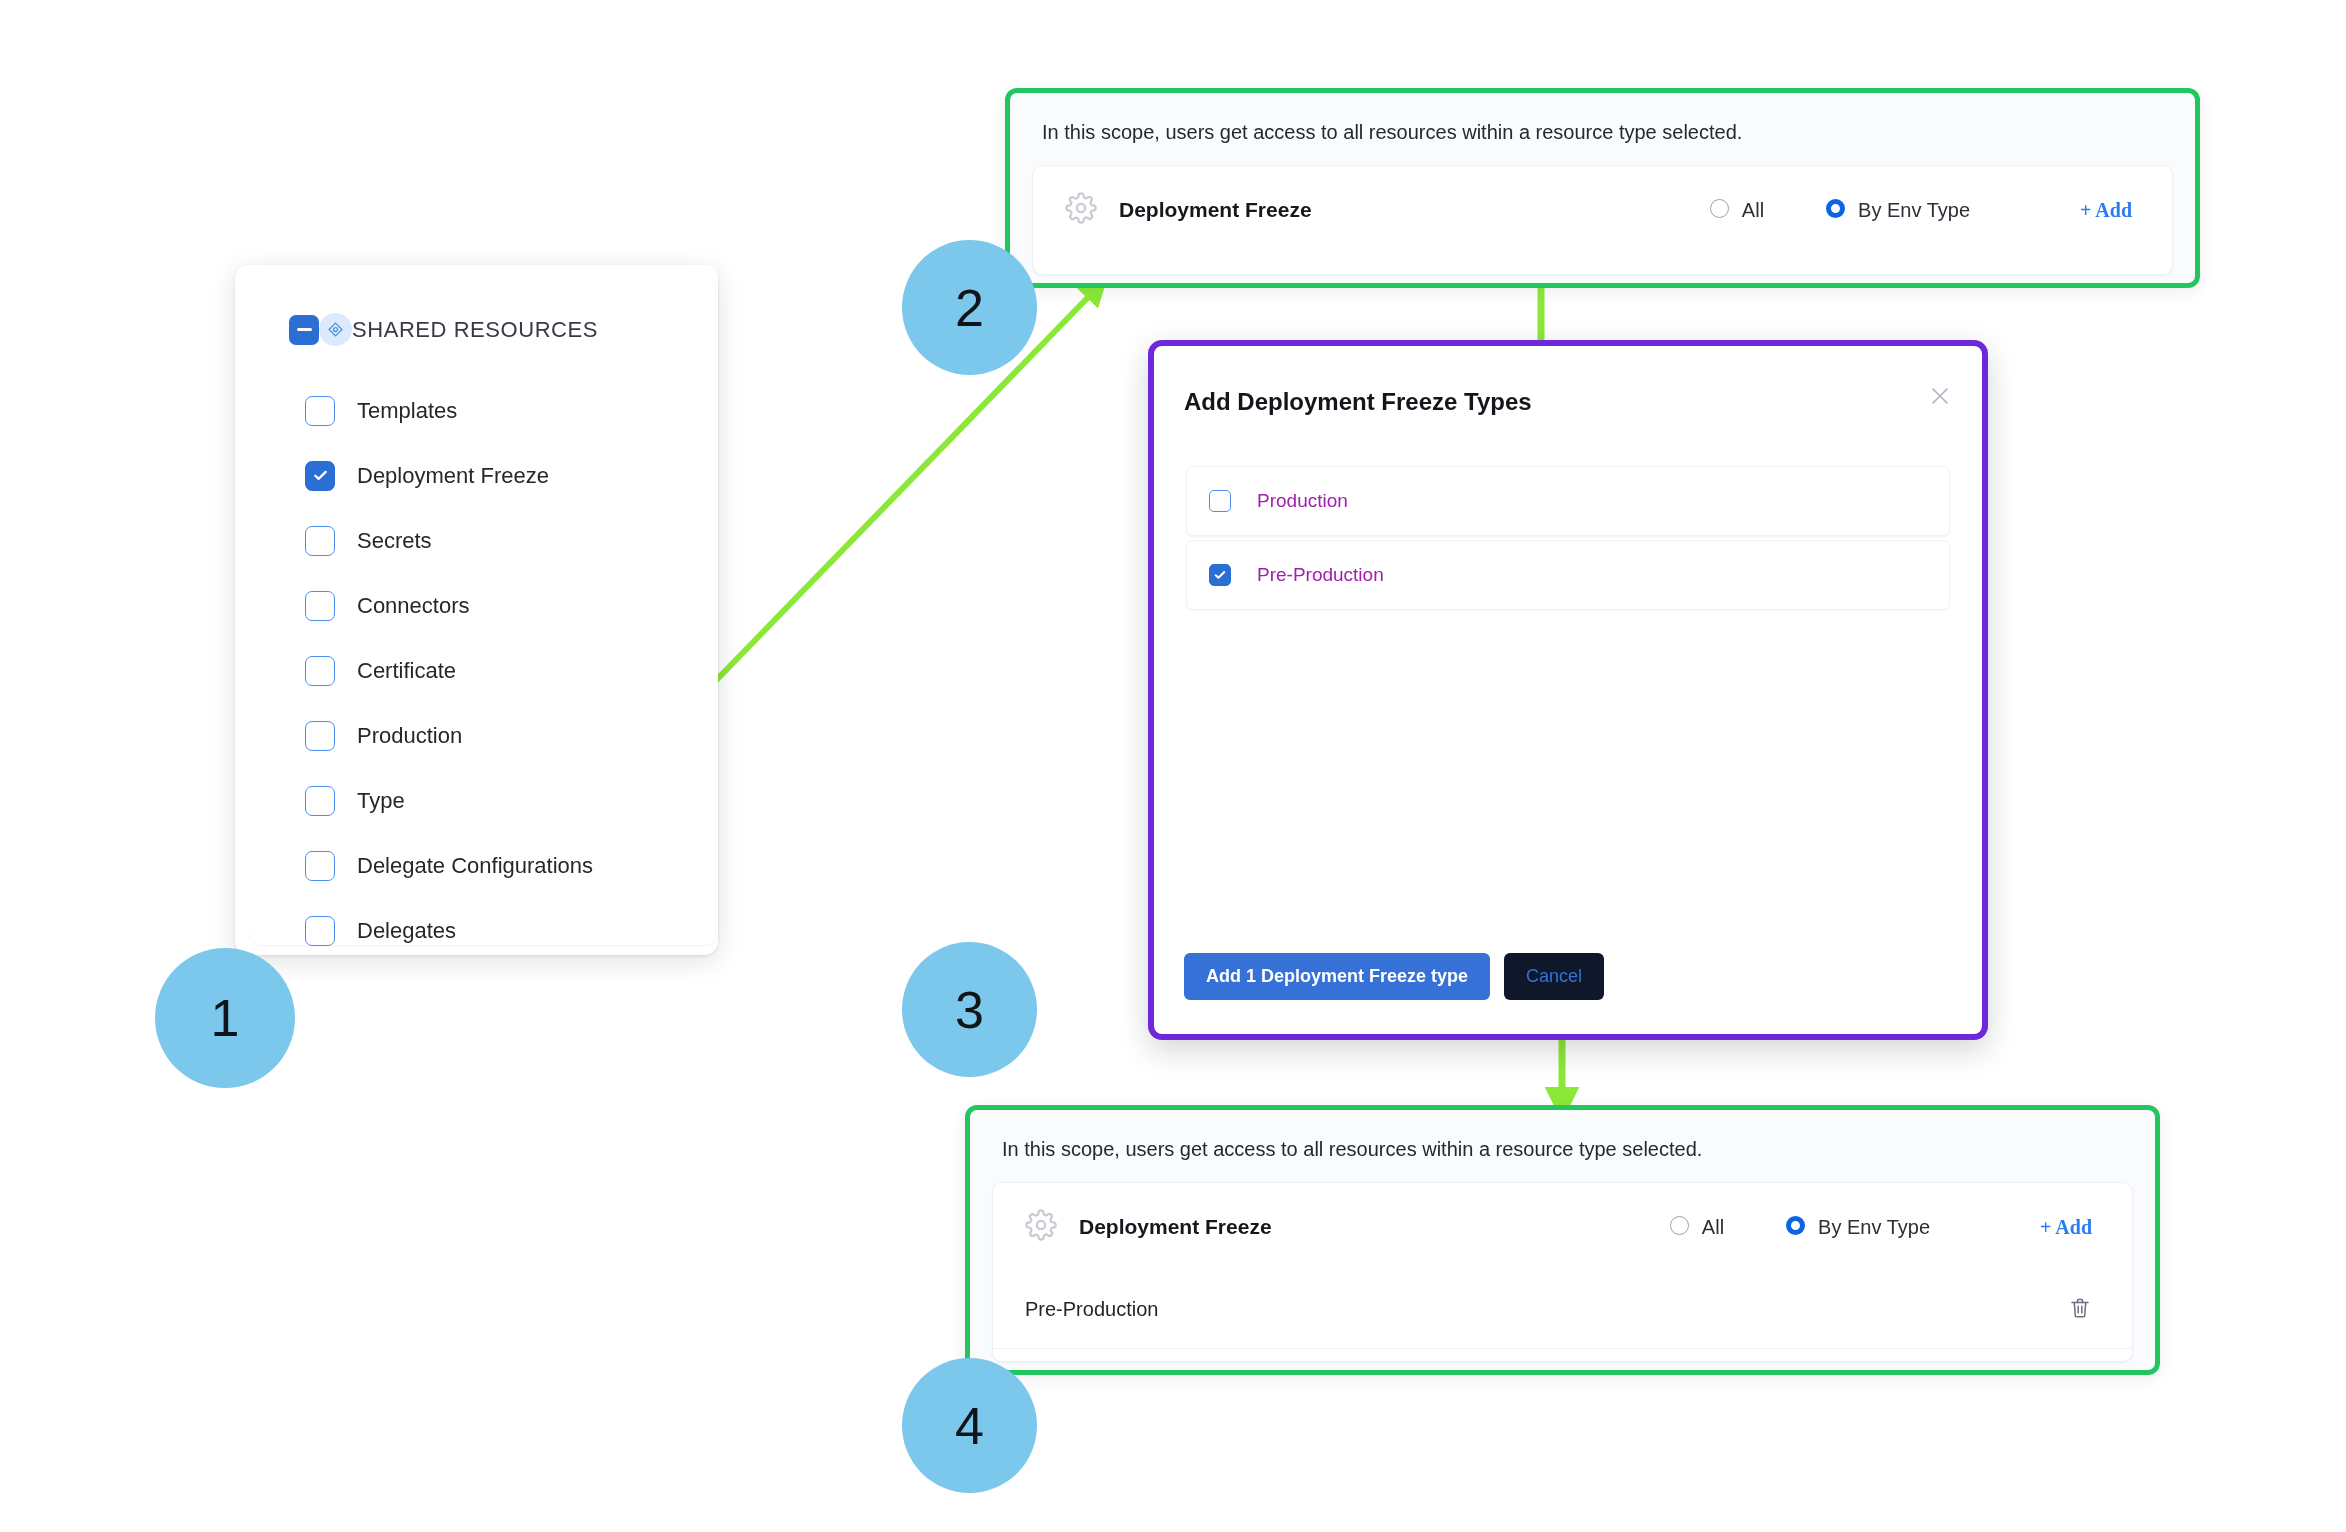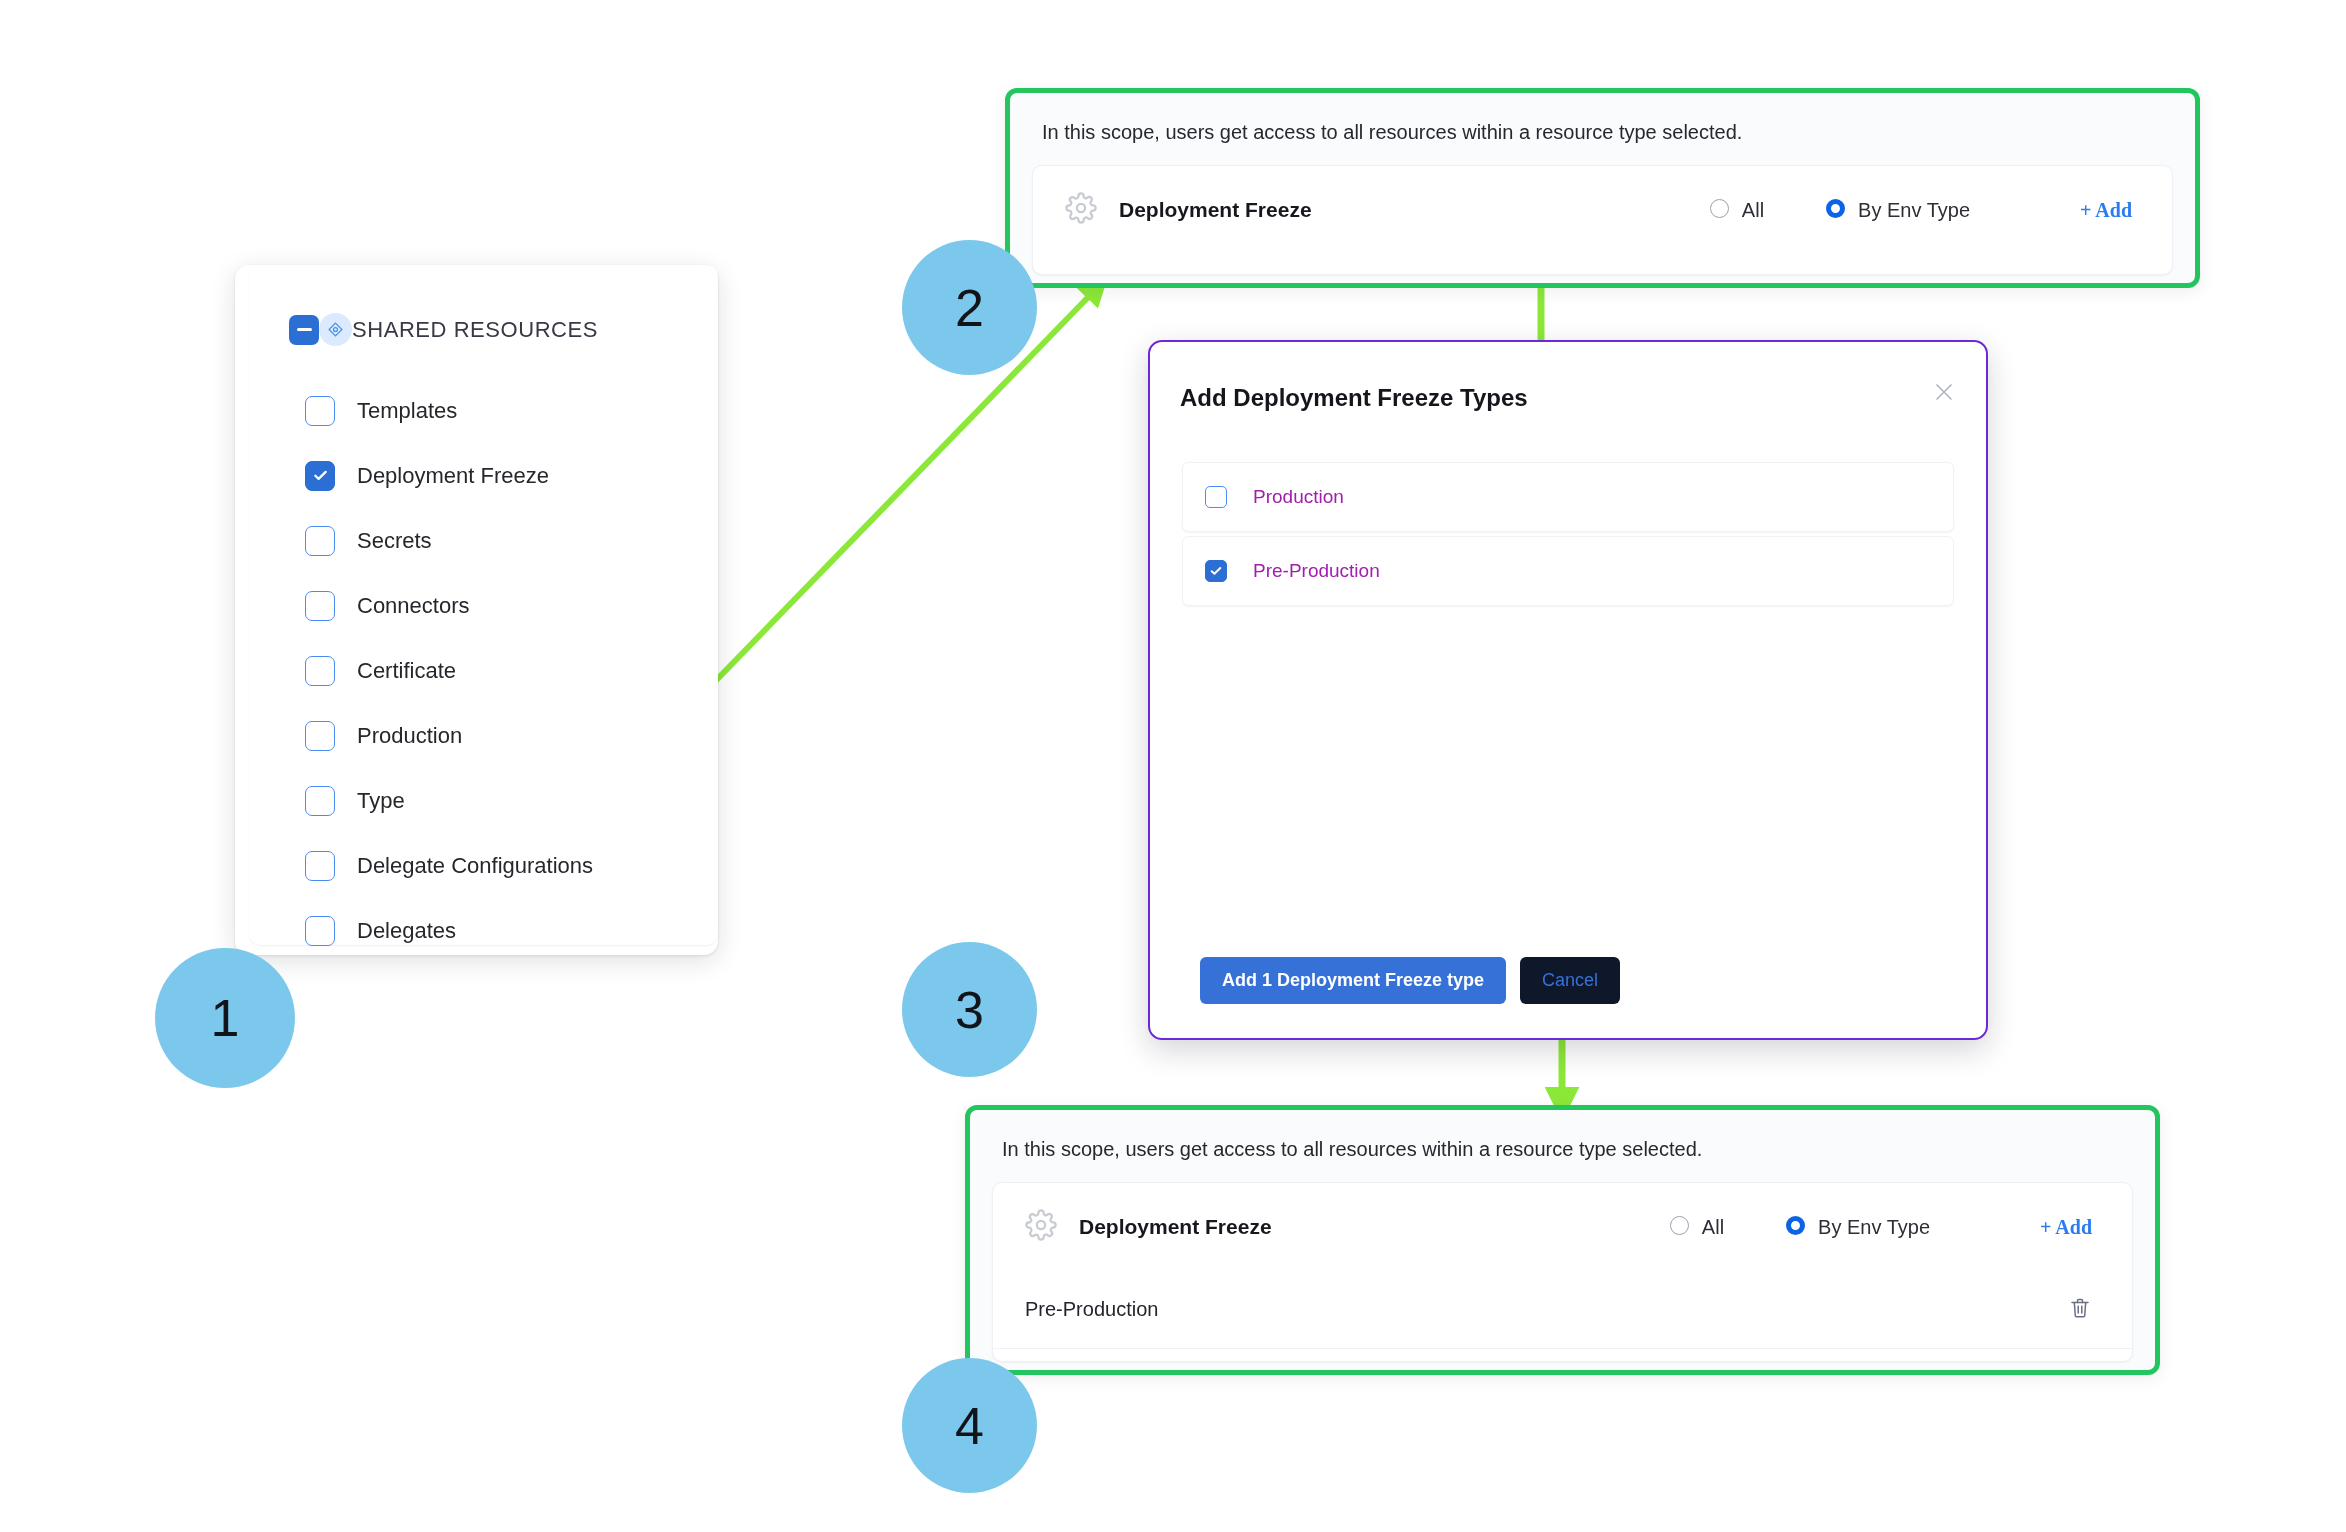--- a/index.html
+++ b/index.html
@@ -124,21 +124,21 @@
   }
   .env-name { font-size: 20px; color: #22252b; }
   .trash { margin-left: auto; flex: none; }
 
   
   #modal {
     position: absolute;
     left: 1148px; top: 340px;
     width: 840px; height: 700px;
     background: #ffffff;
-    border: 2px solid #6d28d9;
+    border: 6px solid #6d28d9;
     border-radius: 14px;
     box-shadow: 0 10px 30px rgba(16,24,40,.18);
     z-index: 30;
   }
   #modal-title {
     position: absolute; left: 30px; top: 42px;
     font-size: 24px; font-weight: 700; color: #14161b;
   }
   #modal-close {
     position: absolute; right: 26px; top: 34px;
@@ -167,21 +167,20 @@
   #modal-footer {
     position: absolute; left: 30px; bottom: 34px;
     display: flex; align-items: center; gap: 14px;
   }
   .btn-primary {
     background: #3571d6; color: #ffffff;
     font-size: 18px; font-weight: 700;
     padding: 13px 22px; border-radius: 6px;
     border: none; white-space: nowrap;
     font-family: "Liberation Sans", sans-serif;
-    margin-left: 20px;
   }
   .btn-secondary {
     background: #0f172a; color: #3571d6;
     font-size: 18px; font-weight: 400;
     padding: 13px 22px; border-radius: 6px;
     border: none; white-space: nowrap;
     font-family: "Liberation Sans", sans-serif;
   }
 
   

